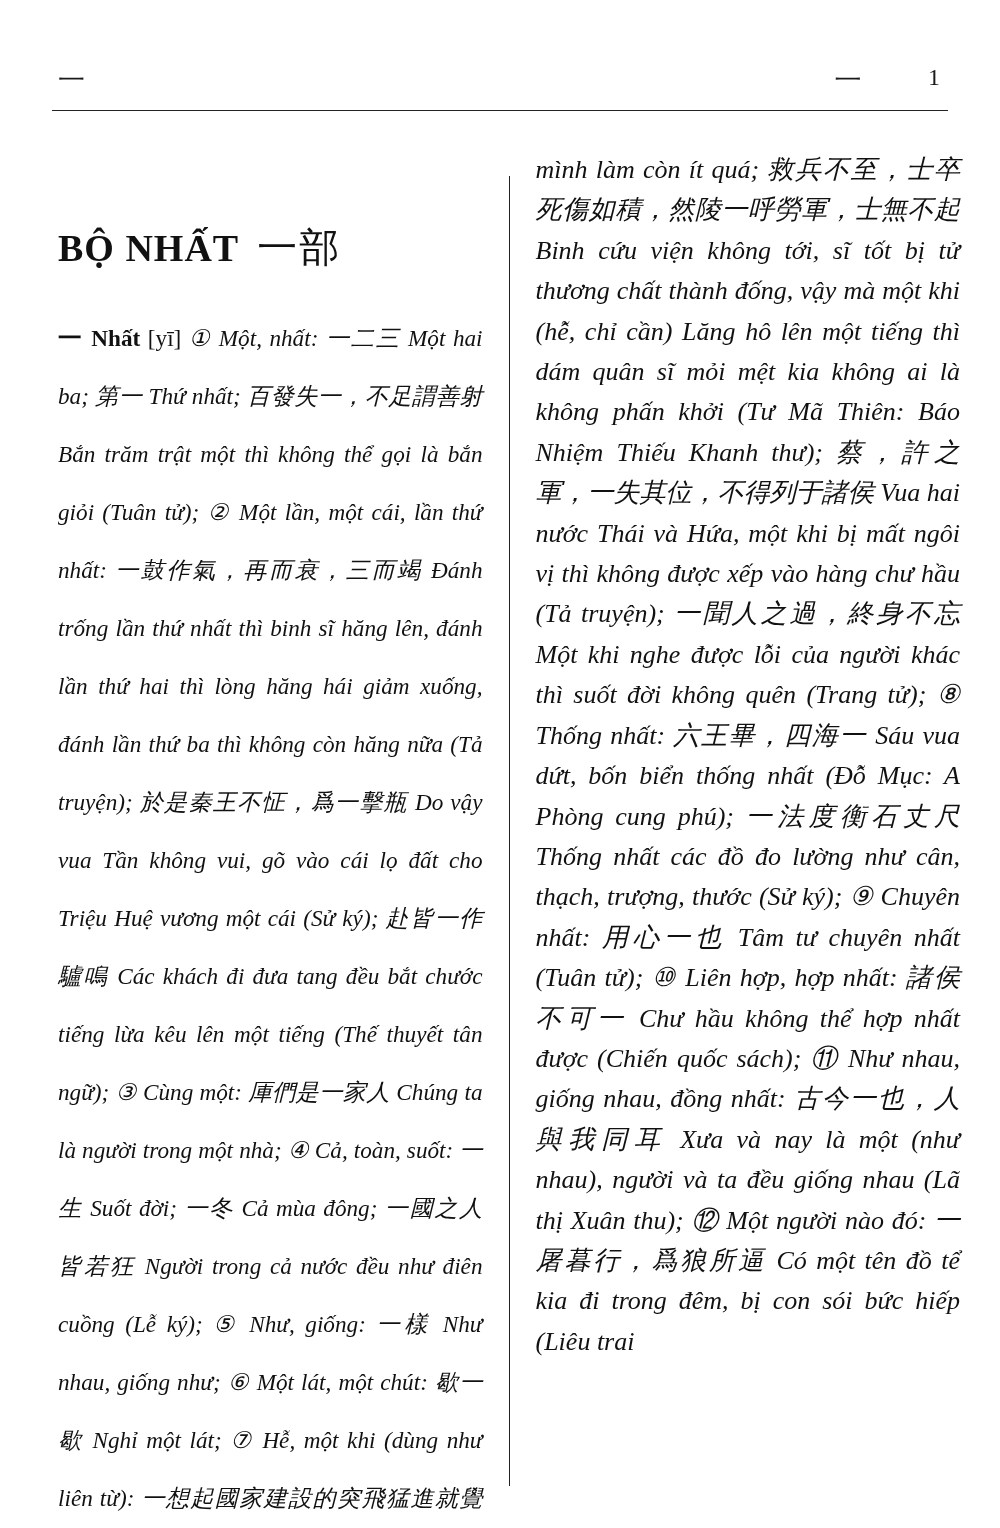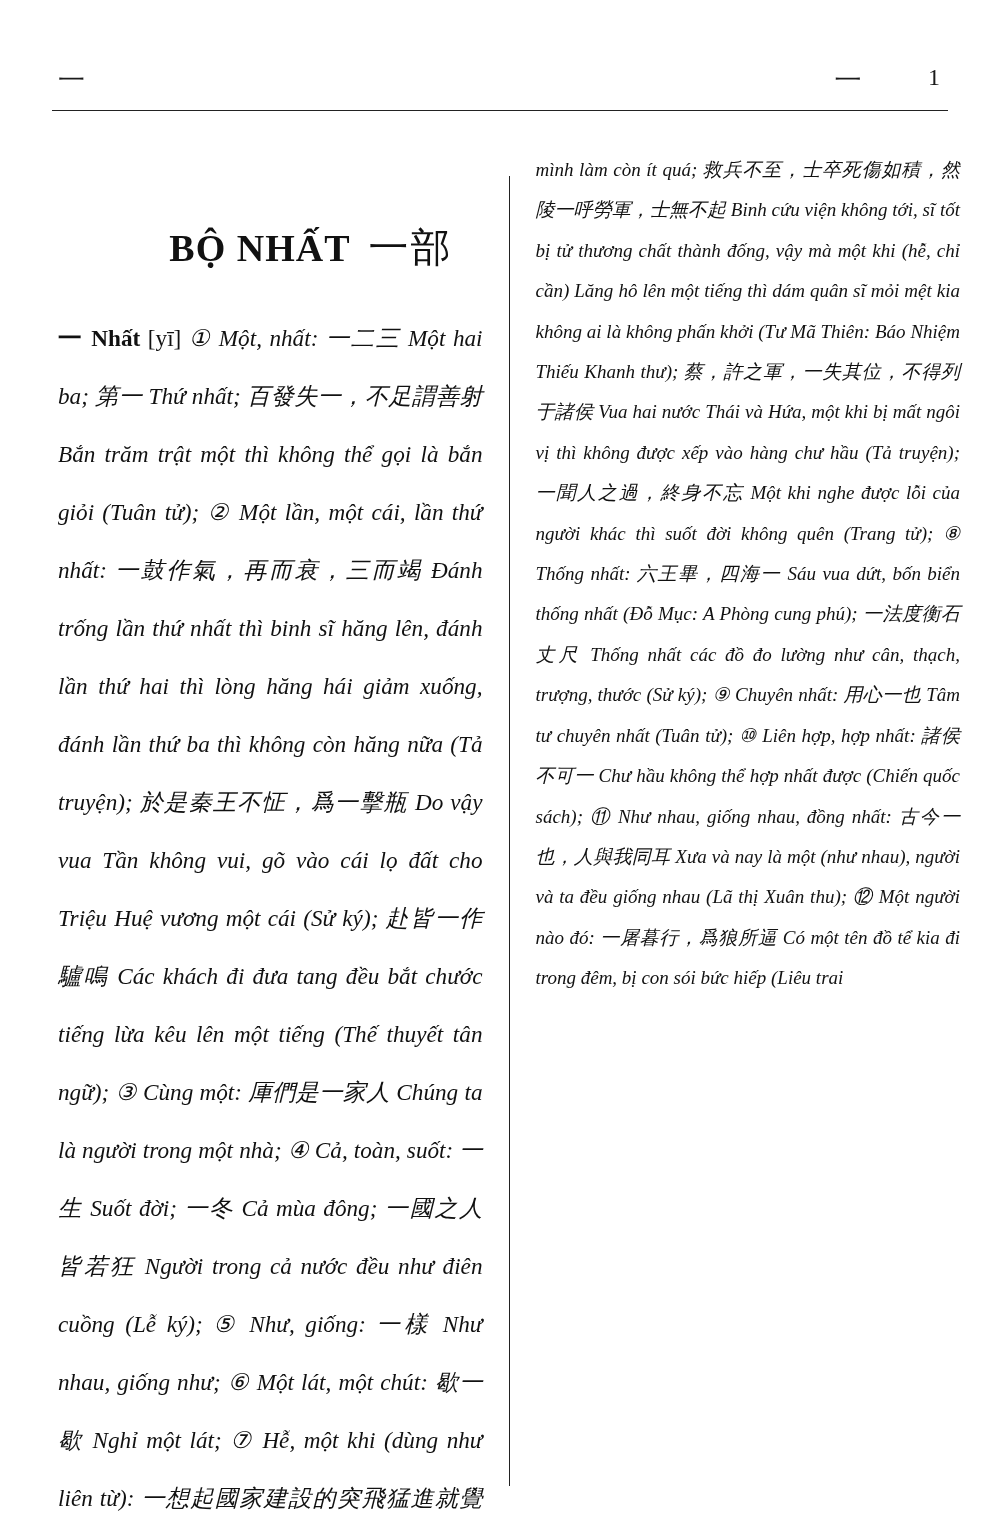--- a/index.html
+++ b/index.html
@@ -75,39 +75,39 @@
     margin: 26px 26px 0 4px;
     height: 1310px;
   }
   .col-right { padding-left: 0px; }
 
   .title {
     font-size: 38px;
     font-weight: bold;
     letter-spacing: 1px;
     margin: 70px 0 34px 0;
-    text-align: right;
+    text-align: left;
     padding-right: 30px;
   }
   .title .cjk {
     font-weight: normal;
     font-size: 40px;
     margin-left: 18px;
     letter-spacing: 2px;
   }
 
   .body-text {
     font-size: 23.2px;
     line-height: 58px;
     text-align: justify;
     text-justify: inter-word;
     hyphens: none;
   }
   .col-right .body-text {
-    font-size: 19px;
+    font-size: 26px;
     line-height: 40.4px;
   }
   .it { font-style: italic; }
   .bd { font-weight: bold; }
   .cjk {
     font-family: "DejaVu Sans", "Liberation Sans", sans-serif;
     font-style: normal;
     font-size: 0.96em;
     letter-spacing: 0.5px;
   }

